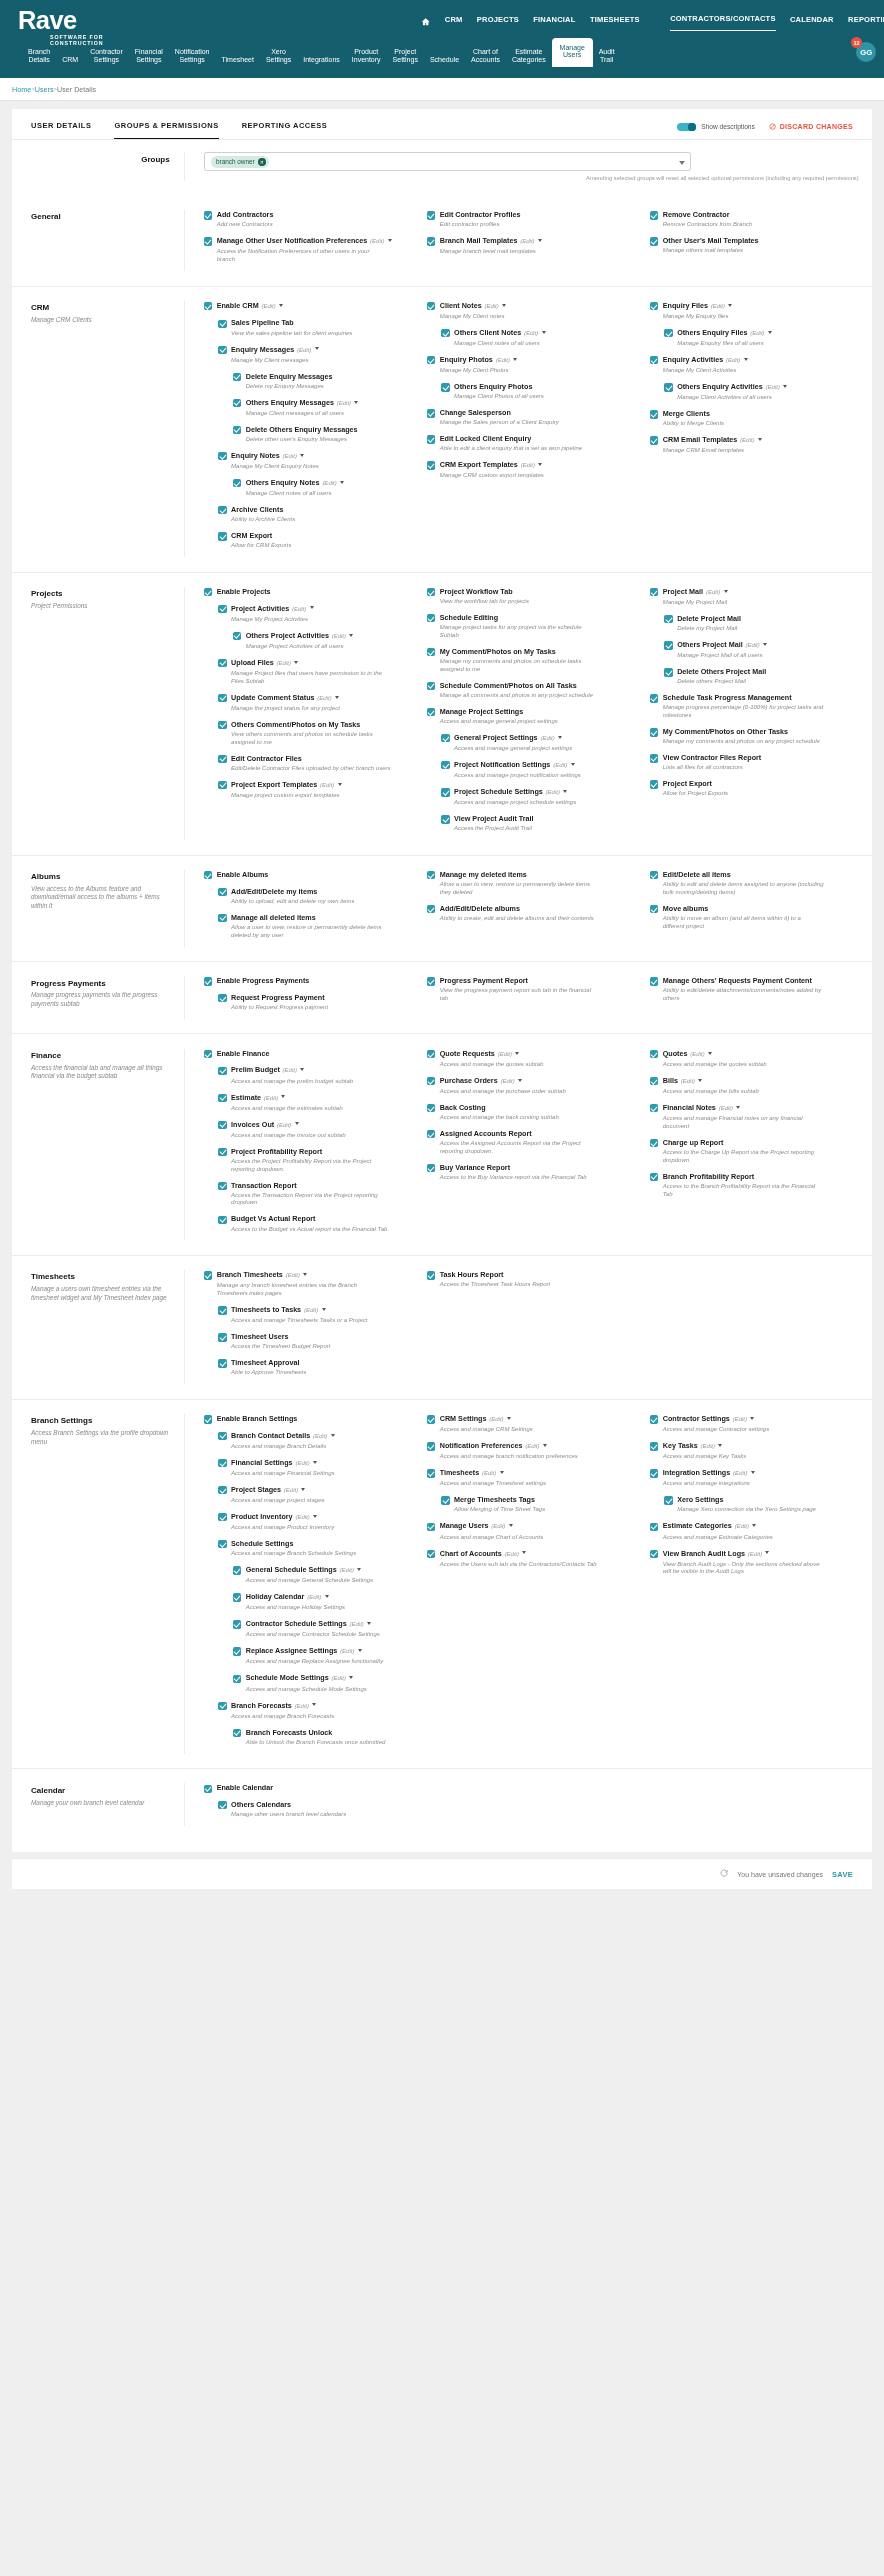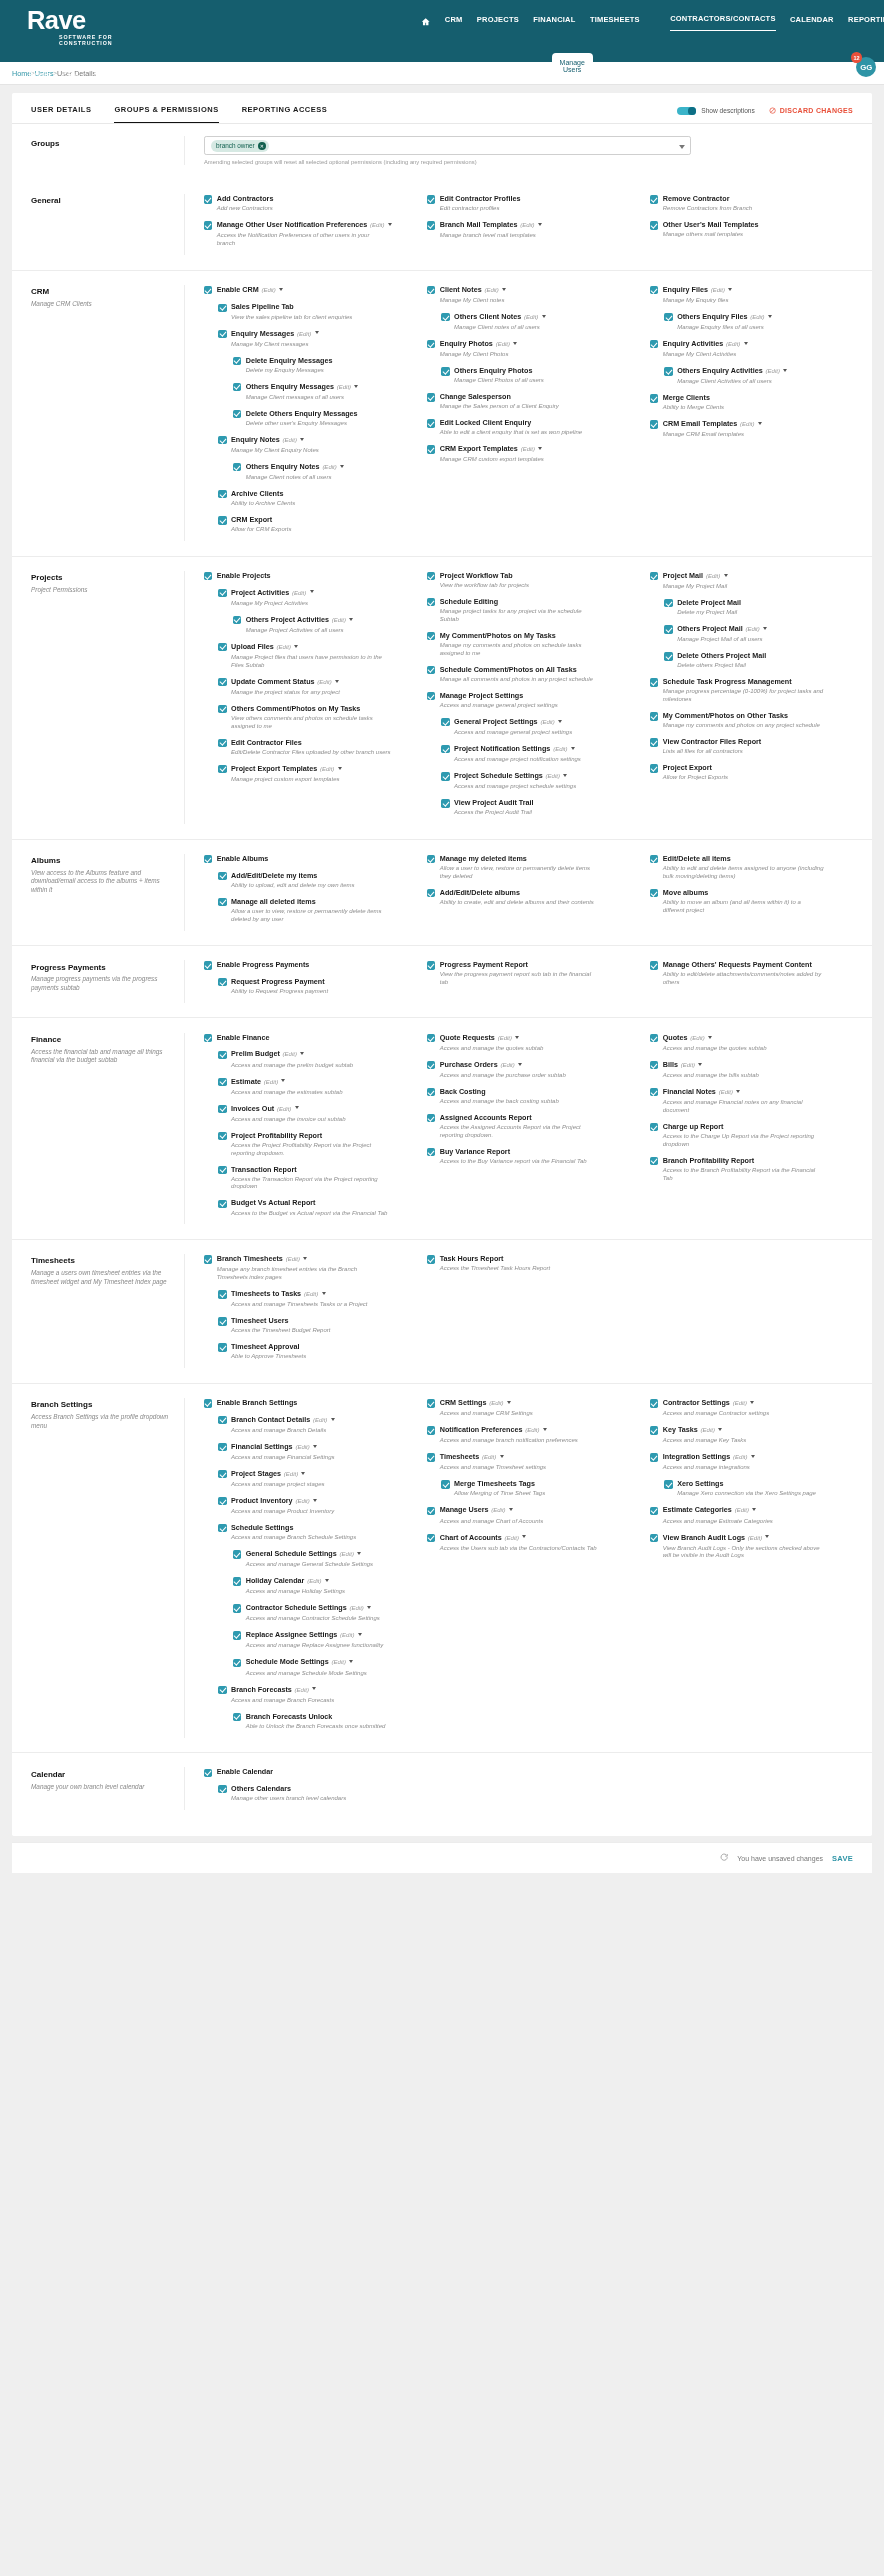--- a/index.html
+++ b/index.html
@@ -7,25 +7,25 @@
   body {
     font-family: "Liberation Sans", sans-serif;
     background: #efefef;
     color: #222;
     -webkit-font-smoothing: antialiased;
   }
 
   
   .topbar {
     background: #155e6e;
-    height: 62px;
+    height: 78px;
     position: relative;
     display: flex;
     align-items: flex-start;
-    padding: 0 27px;
+    padding: 0 18px;
   }
   .logo-wrap { padding-top: 7.8px; width: 166px; }
   .logo-word {
     color: #fff; font-size: 25.5px; font-weight: bold;
     letter-spacing: -0.6px; line-height: 25.5px;
   }
   .logo-sub {
     color: #fff; font-size: 5.3px; font-weight: bold;
     letter-spacing: 0.9px; margin-top: 1.1px; padding-left: 32px;
   }
@@ -40,21 +40,21 @@
   }
   .mainnav a {
     color: #fff; font-size: 7.5px; font-weight: bold;
     letter-spacing: 0.2px; text-decoration: none;
     padding-bottom: 6.6px; white-space: nowrap;
   }
   .mainnav a.active { border-bottom: 1.7px solid #fff; margin-left: 16px; }
   .home-icon { display: inline-block; }
 
   .subnav {
-    position: absolute; left: 0; right: 0; top: 53px;
+    position: absolute; left: 0; right: 0; top: 38px;
     display: flex; align-items: flex-end; gap: 0;
     padding-left: 22px; padding-right: 7.8px;
   }
   .subnav-item {
     color: #ffffff; font-size: 7px; line-height: 7.8px;
     text-align: center; padding: 3.3px 6px; white-space: pre-line;
     align-self: flex-end; text-decoration: none;
   }
   .subnav-item.active {
     background: #fff; color: #155e6e; font-weight: normal;
@@ -282,21 +282,21 @@
                 <circle cx="12" cy="12" r="9"></circle>
                 <line x1="6" y1="18" x2="18" y2="6"></line>
               </svg>
           </span>
           <span>DISCARD CHANGES</span>
         </div>
       </div>
     </div>
     <div class="divider"></div>
 
-    <div class="section" style="border-top:none;padding-top:13.3px;">
+    <div class="section" style="border-top:none;padding-top:13.3px;text-align:right;">
       <div class="sec-left">
         <div class="sec-title">Groups</div>
       </div>
       <div class="sec-right" style="padding-top:0;">
         <div style="border:0.6px solid #cfcfcf;border-radius:2.2px;height:19px;display:flex;align-items:center;padding:0 5.5px;max-width:487px;">
           <span style="background:#d6e9e3;color:#12604f;border-radius:6px;font-size:6.4px;padding:1.7px 3.3px 1.7px 5.5px;display:inline-flex;align-items:center;gap:3.3px;">
             <span>branch owner</span>
             <span style="width:7.8px;height:7.8px;border-radius:50%;background:#12604f;color:#fff;font-size:5px;display:inline-flex;align-items:center;justify-content:center;">✕</span>
           </span>
           <span style="margin-left:auto;">

